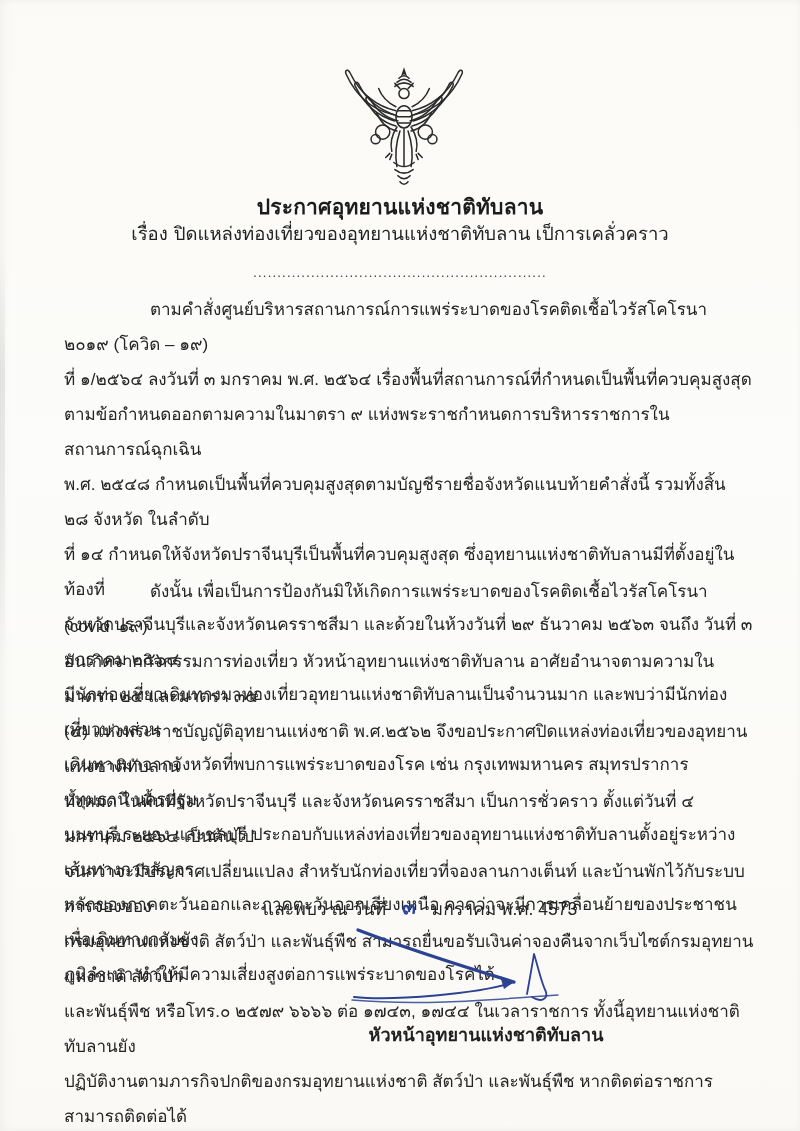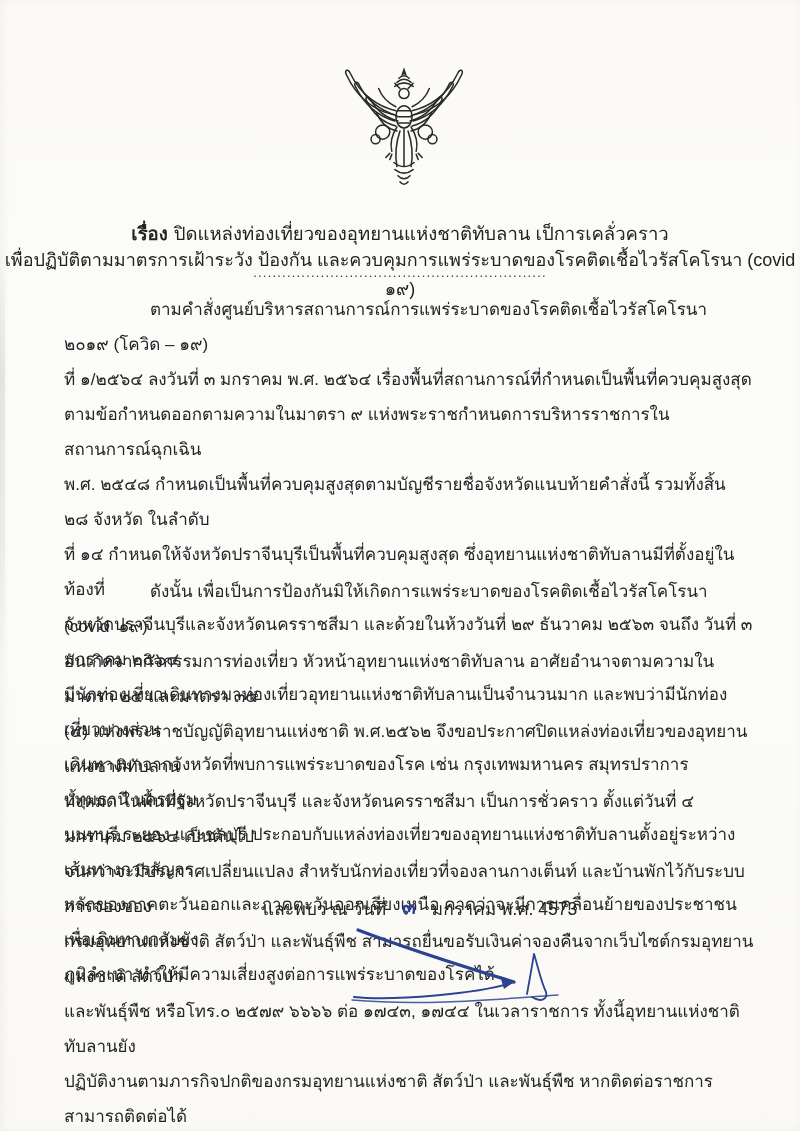--- a/index.html
+++ b/index.html
@@ -15,21 +15,21 @@
   }
   .emblem{position:absolute;left:333px;top:64px;width:142px;height:128px;}
   .doc-title{
     position:absolute;left:0;top:190px;width:100%;
     text-align:center;font-size:21px;font-weight:700;color:#1c1c1c;letter-spacing:.2px;
   }
   .subject-line{
     position:absolute;left:0;top:219px;width:100%;
     text-align:center;font-size:18.5px;color:#222;
   }
-  .subject-line .lbl{font-weight:700;margin-right:6px;}
+  .subject-line .lbl{font-weight:400;margin-right:6px;}
   .purpose-line{
     position:absolute;left:0;top:245px;width:100%;
     text-align:center;font-size:18px;color:#222;
   }
   .divider{
     position:absolute;left:0;top:265px;width:100%;
     text-align:center;font-size:13px;letter-spacing:1.2px;color:#3a3a3a;
   }
   .body-text{
     position:absolute;left:64px;width:690px;
@@ -110,26 +110,26 @@
       <path d="M70 64 L70 100"></path>
       <path d="M66 66 C62 78 61 90 63 101"></path>
       <path d="M74 66 C78 78 79 90 77 101"></path>
       <path d="M60 97 Q70 105 80 97"></path>
       <path d="M61 104 Q70 111 79 104"></path>
       <path d="M64 110 Q70 116 76 110"></path>
       <path d="M66 116 Q70 121 74 116"></path>
     </g>
   </svg>
 
+  <div class="doc-title">ประกาศอุทยานแห่งชาติทับลาน</div>
 
   <div class="subject-line">
     <span class="lbl">เรื่อง</span><span>ปิดแหล่งท่องเที่ยวของอุทยานแห่งชาติทับลาน เป็การเคลั่วคราว</span>
   </div>
 
-  <div class="purpose-line">เพื่อปฏิบัติตามมาตรการเฝ้าระวัง ป้องกัน และควบคุมการแพร่ระบาดของโรคติดเชื้อไวรัสโคโรนา (covid ๑๙)</div>
 
   <div class="divider">.............................................................</div>
 
   <div class="body-text para1">ตามคำสั่งศูนย์บริหารสถานการณ์การแพร่ระบาดของโรคติดเชื้อไวรัสโคโรนา ๒๐๑๙ (โควิด – ๑๙)
 ที่ ๑/๒๕๖๔ ลงวันที่ ๓ มกราคม พ.ศ. ๒๕๖๔ เรื่องพื้นที่สถานการณ์ที่กำหนดเป็นพื้นที่ควบคุมสูงสุด
 ตามข้อกำหนดออกตามความในมาตรา ๙ แห่งพระราชกำหนดการบริหารราชการในสถานการณ์ฉุกเฉิน
 พ.ศ. ๒๕๔๘ กำหนดเป็นพื้นที่ควบคุมสูงสุดตามบัญชีรายชื่อจังหวัดแนบท้ายคำสั่งนี้ รวมทั้งสิ้น ๒๘ จังหวัด ในลำดับ
 ที่ ๑๔ กำหนดให้จังหวัดปราจีนบุรีเป็นพื้นที่ควบคุมสูงสุด ซึ่งอุทยานแห่งชาติทับลานมีที่ตั้งอยู่ในท้องที่
 จังหวัดปราจีนบุรีและจังหวัดนครราชสีมา และด้วยในห้วงวันที่ ๒๙ ธันวาคม ๒๕๖๓ จนถึง วันที่ ๓ มกราคม ๒๕๖๔
 มีนักท่องเที่ยวเดินทางมาท่องเที่ยวอุทยานแห่งชาติทับลานเป็นจำนวนมาก และพบว่ามีนักท่องเที่ยวบางส่วน
@@ -158,14 +158,15 @@
   <svg class="signature" viewBox="0 0 252 92" aria-hidden="true">
     <g stroke="#2b4391" fill="none" stroke-linecap="round" stroke-linejoin="round">
       <path d="M28 14 C70 30 138 52 184 66" stroke-width="3.2"></path>
       <path d="M184 66 C150 78 62 85 24 81" stroke-width="2"></path>
       <polygon points="184,66 170,60 174,73" fill="#2b4391" stroke="none"></polygon>
       <path d="M22 84 C90 90 158 84 228 79" stroke-width="1.5" opacity="0.85"></path>
       <path d="M197 78 C201 56 203 44 204 38 C207 47 211 66 216 76 C218 83 211 87 202 81" stroke-width="1.8"></path>
     </g>
   </svg>
 
+  <div class="signer-title">หัวหน้าอุทยานแห่งชาติทับลาน</div>
 
 </div>
 
 </body></html>

